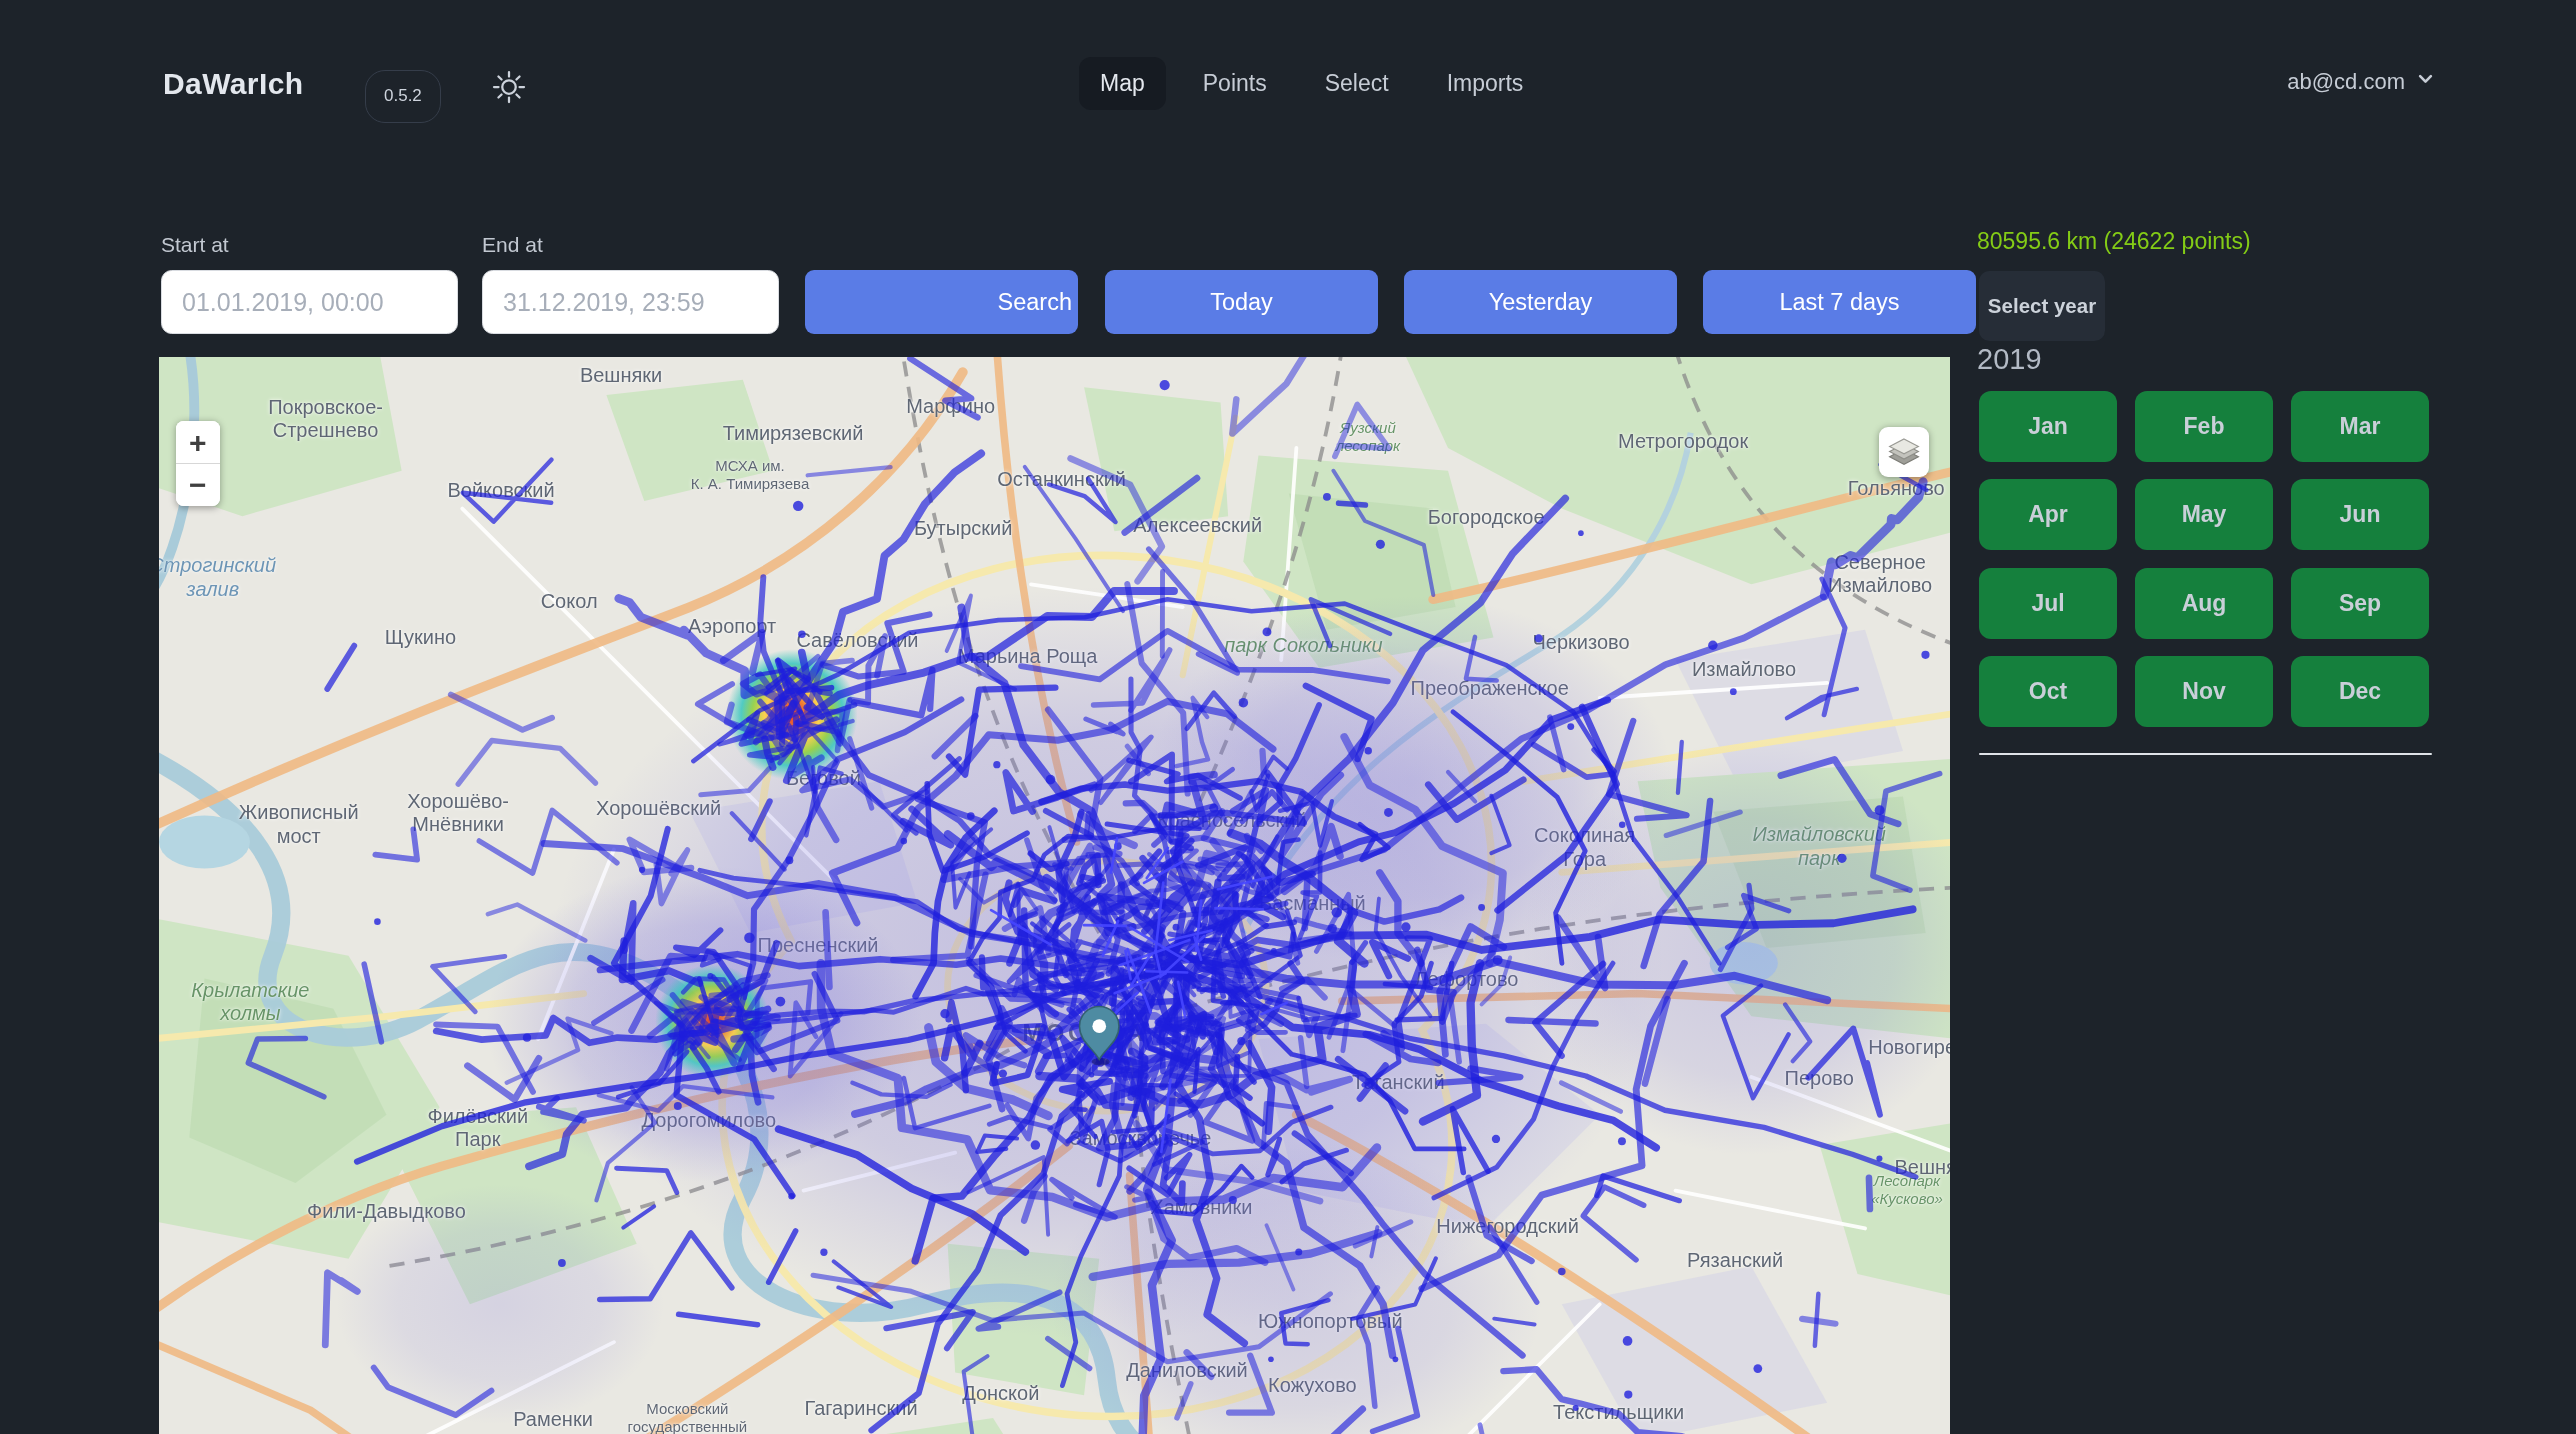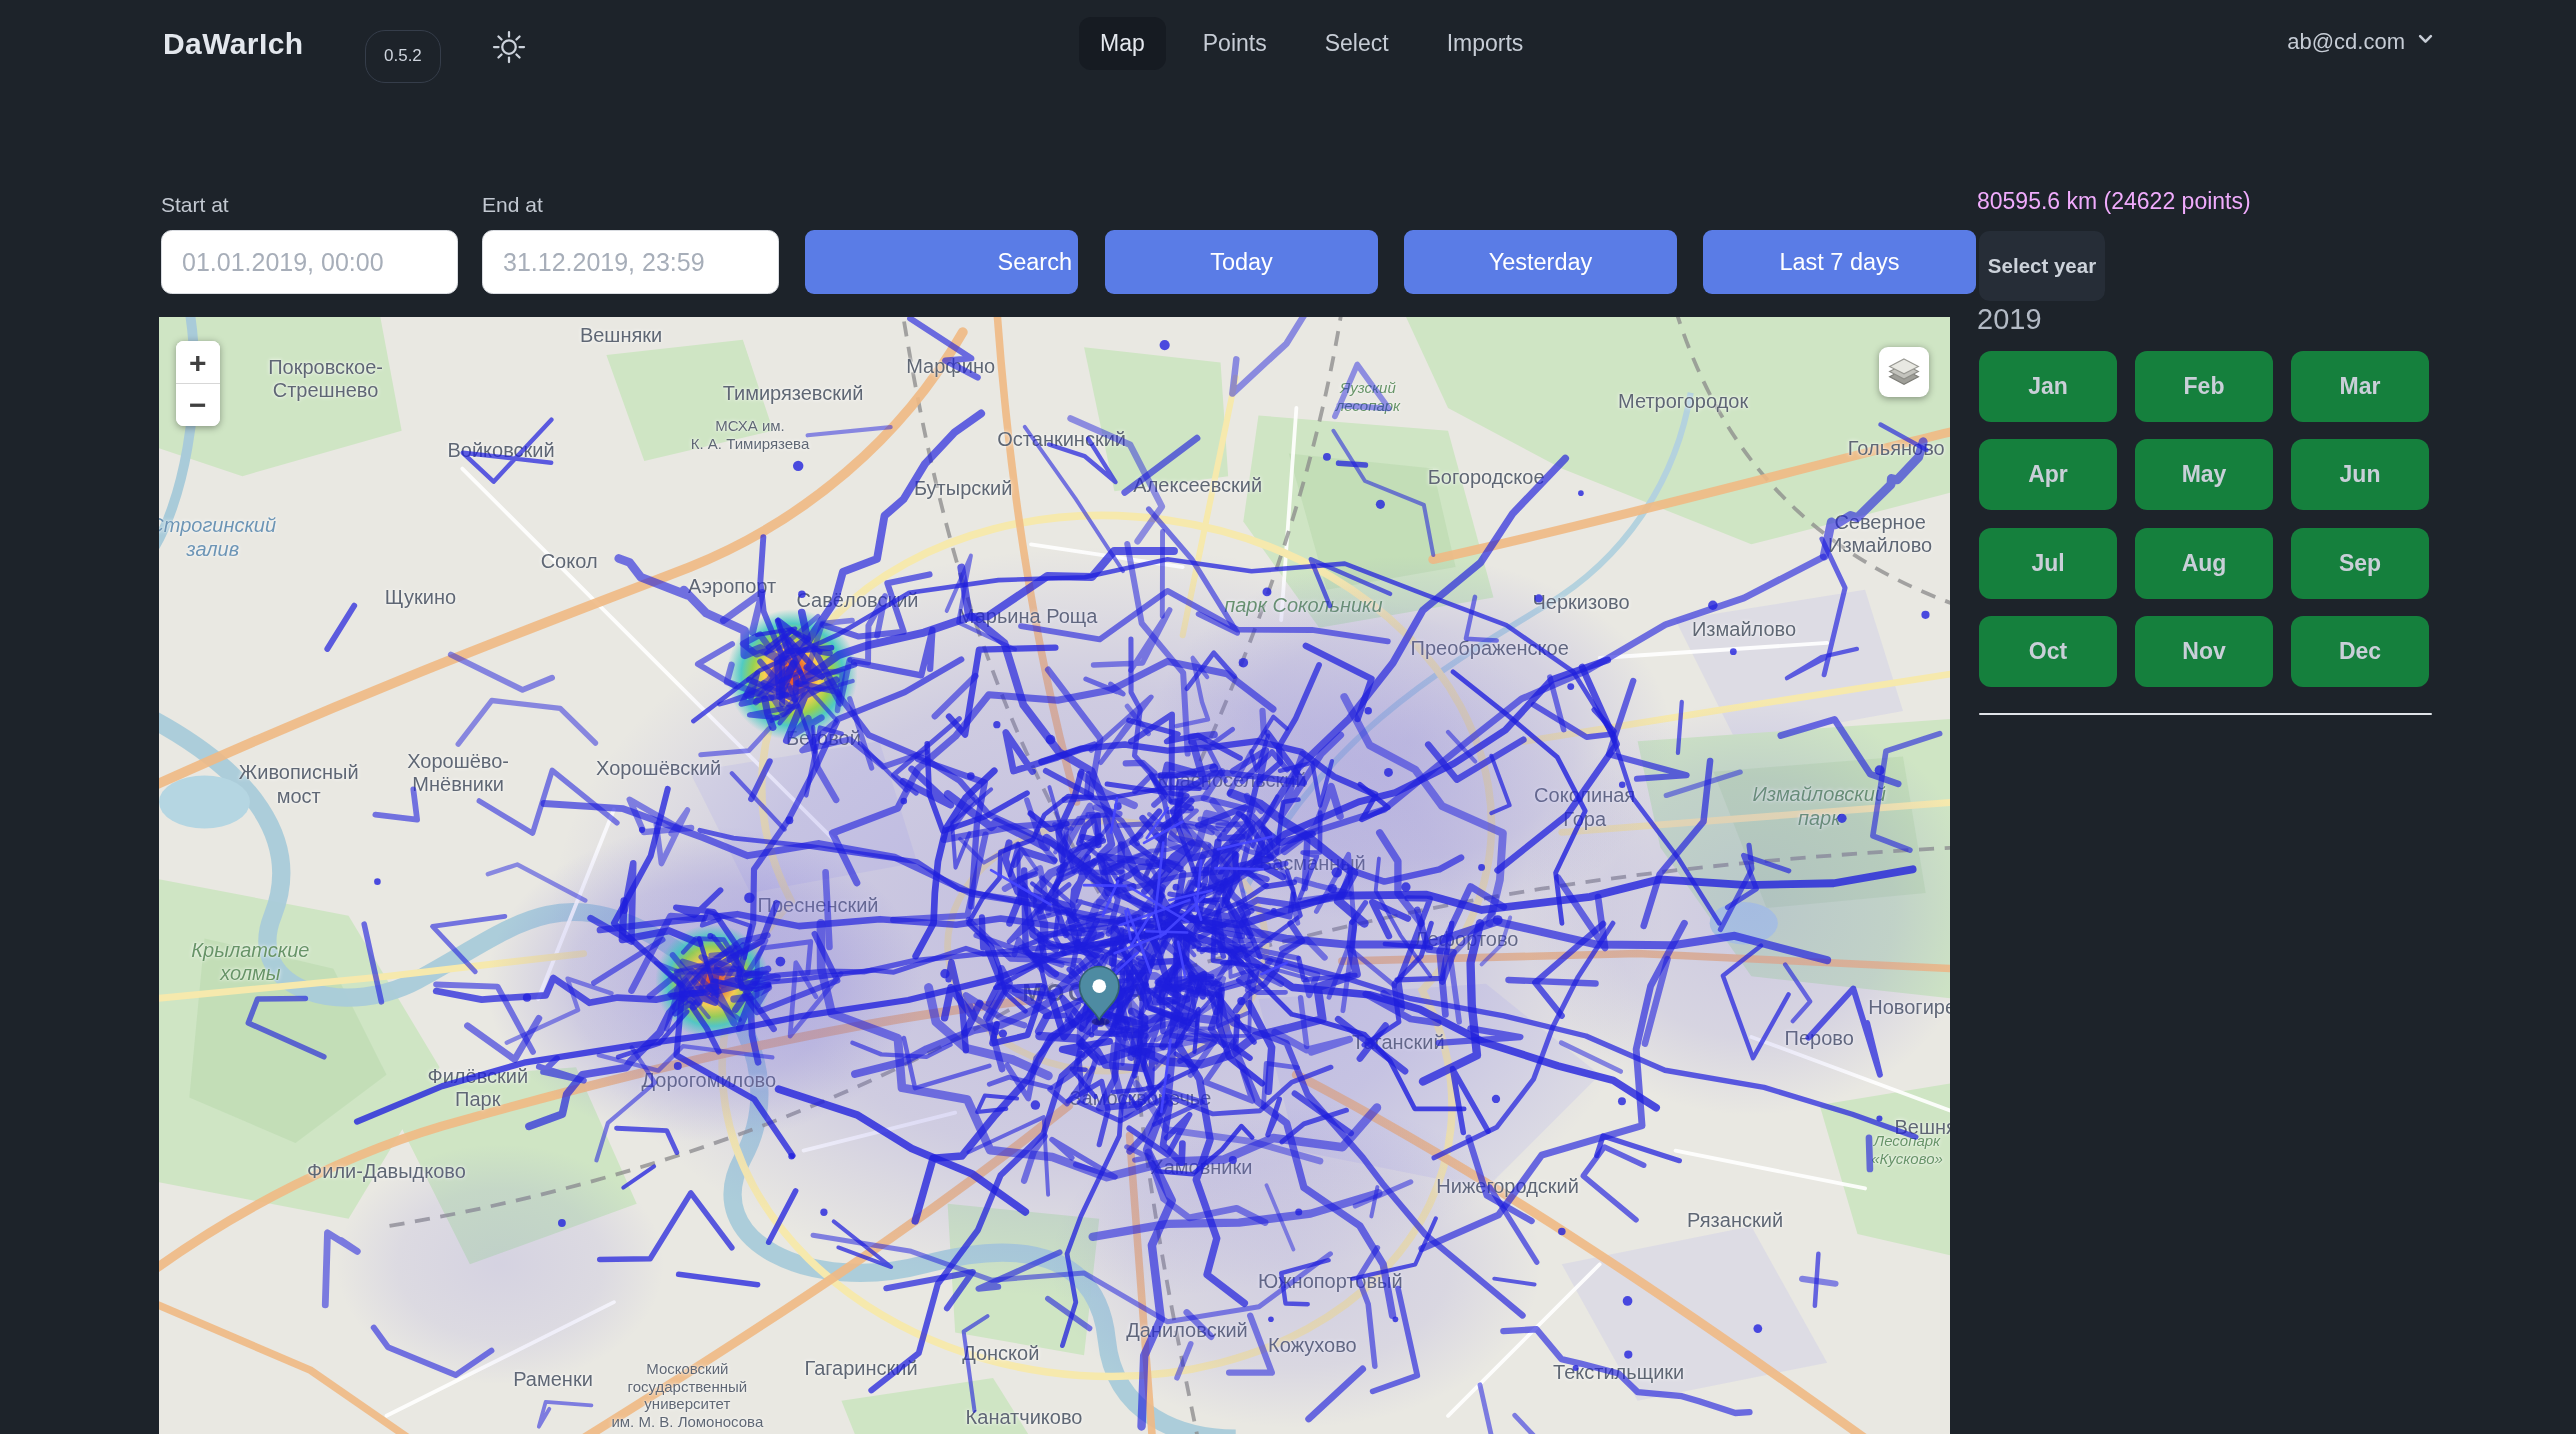--- a/index.html
+++ b/index.html
@@ -1,34 +1,34 @@
 <!DOCTYPE html>
 <html style="font-size:12px"><head>
 <meta charset="utf-8">
 <style>
   html,body{margin:0;padding:0;background:#1d232a;width:2576px;height:1434px;overflow:hidden;
     font-family:"Liberation Sans",sans-serif;-webkit-font-smoothing:antialiased;}
-  .abs{position:absolute;}
+  .abs{position:absolute;margin-top:40px;}
   
   #brand{left:163px;top:27px;font-size:30px;font-weight:700;color:#e3e7ed;letter-spacing:0.4px;}
   #version-badge{left:365px;top:30px;height:35px;line-height:33px;padding:8px 18px;font-size:17px;
     border:1.5px solid #353d4a;border-radius:20px;color:#ced4dd;}
   #theme-toggle{left:491px;top:29px;width:36px;height:36px;cursor:pointer;}
   #main-nav{left:1079px;top:17.4px;display:flex;gap:16px;}
   .nav-item{padding:0 21px;height:53px;line-height:53px;font-size:23px;color:#c6ccd5;border-radius:12px;cursor:pointer;}
   .nav-item.active{background:#161b22;color:#e4e8ee;}
   #user-menu{right:139px;top:27px;display:flex;align-items:center;gap:9px;font-size:22px;color:#c6ccd5;cursor:pointer;}
   
   .fld-label{font-size:21px;font-weight:400;color:#c2c8d1;}
   .date-input{top:230px;width:297px;height:64px;background:#fff;border:0.8px solid #d9dce1;border-radius:10.6px;
     font-size:25px;color:#a7aeb9;padding:0 20px;box-sizing:border-box;font-family:"Liberation Sans",sans-serif;}
   .blue-btn{top:230px;width:273px;height:64px;background:#5a7ce6;border:none;border-radius:9px;
     font-size:23.5px;color:#ffffff;cursor:pointer;font-family:"Liberation Sans",sans-serif;}
   
-  #stats-line{left:1977px;top:188px;font-size:23px;color:#f0abfc;}
+  #stats-line{left:1977px;top:188px;font-size:23px;color:#84cc16;}
   #select-year{left:1979px;top:231px;width:126px;height:70px;background:#262d37;border:none;border-radius:10.6px;
     font-size:20.5px;font-weight:700;color:#ccd2da;cursor:pointer;font-family:"Liberation Sans",sans-serif;}
   #year-heading{left:1977px;top:303px;font-size:29px;font-weight:500;color:#b3bac5;}
   #month-grid{left:1979px;top:351px;display:grid;grid-template-columns:repeat(3,138px);grid-auto-rows:71px;
     column-gap:18px;row-gap:17.4px;}
   .month-btn{background:#15803d;border:none;border-radius:12px;font-size:23px;font-weight:600;color:#c9cfd8;
     cursor:pointer;font-family:"Liberation Sans",sans-serif;}
   #sidebar-divider{left:1979px;top:713px;width:453px;height:2.3px;background:#dfe3e8;border-radius:1.5px;}
   
   #map{left:159px;top:317px;width:1791px;height:1117px;background:#e9e8e2;overflow:hidden;}

